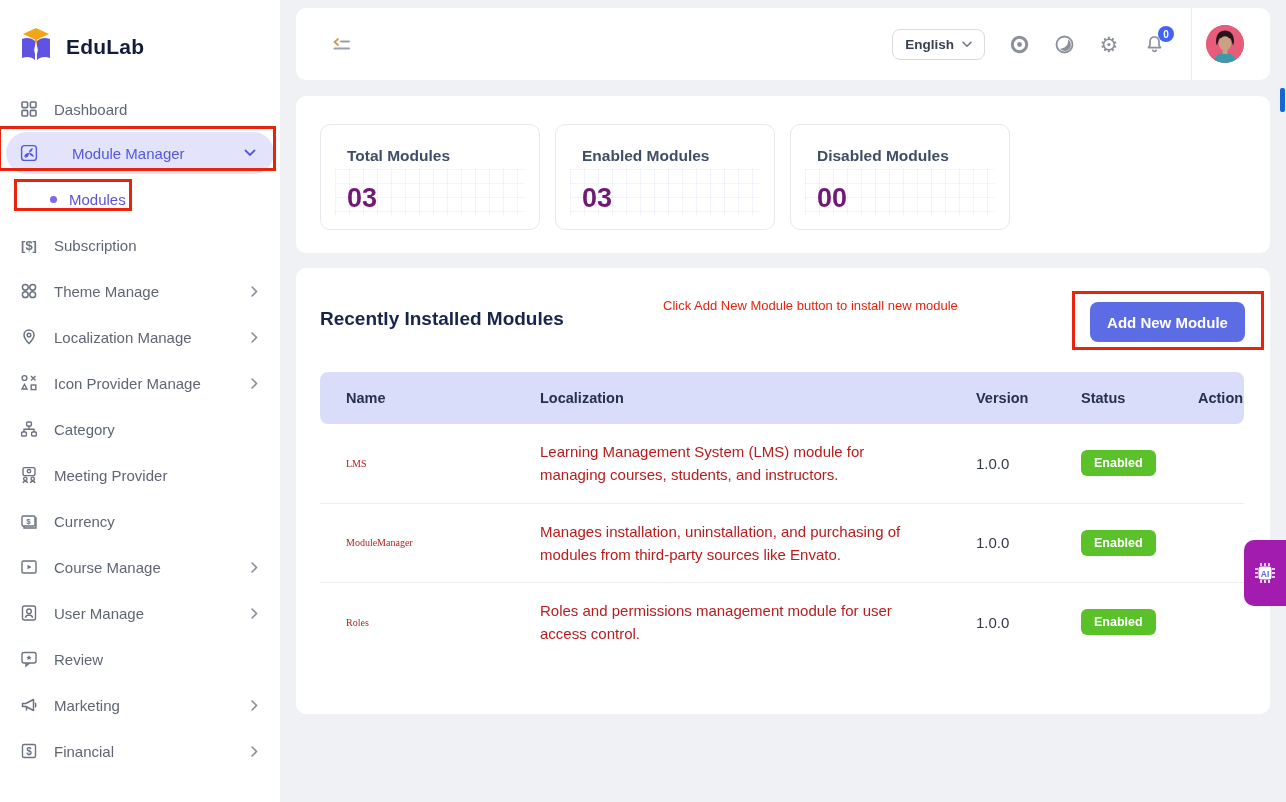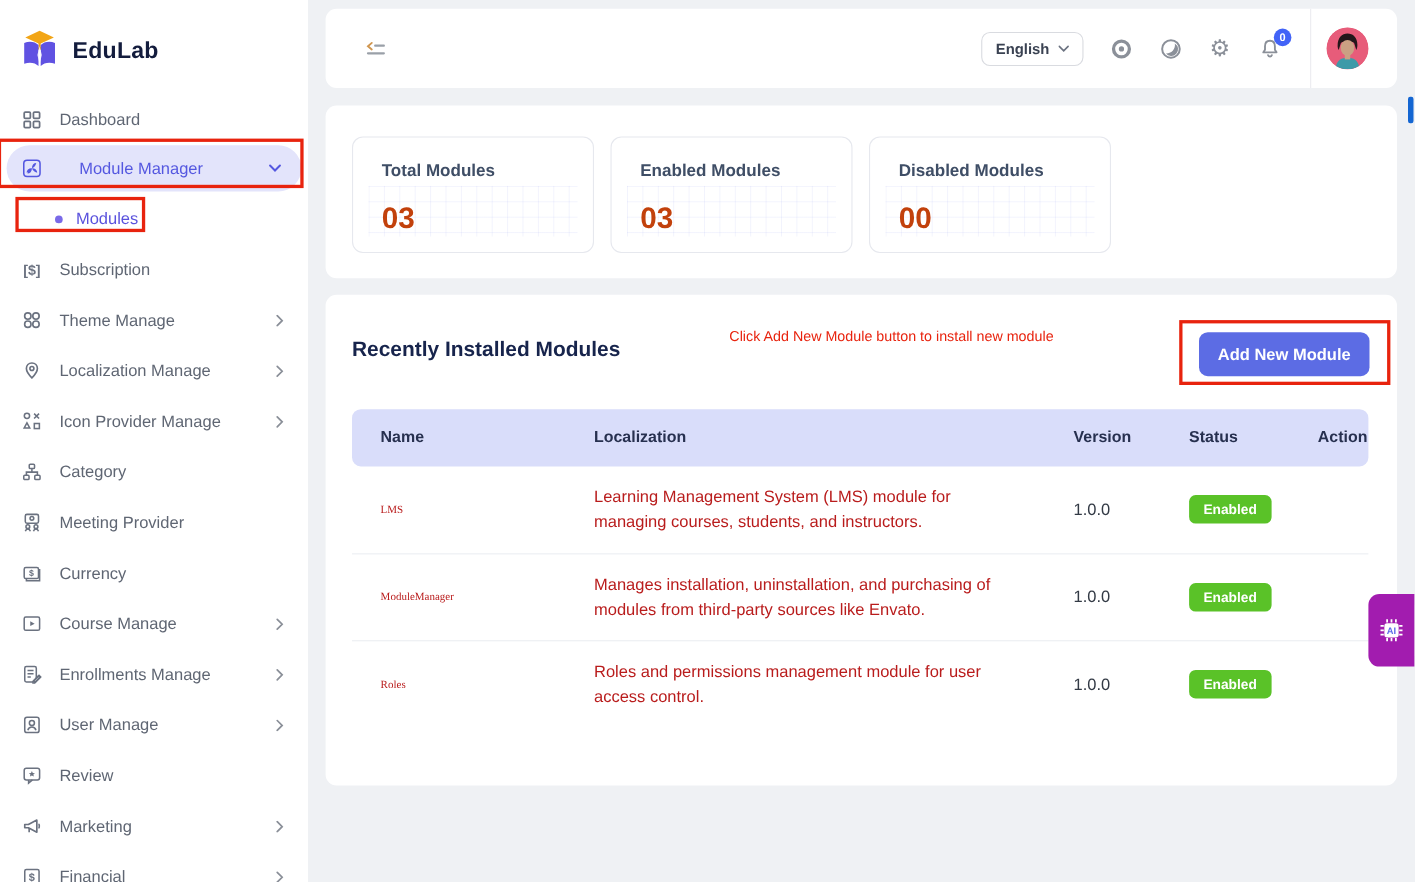--- a/index.html
+++ b/index.html
@@ -32,21 +32,21 @@
   .hdr-ic { width:22px; height:22px; color:#8b9099; margin-left:23px; display:flex; align-items:center; justify-content:center; cursor:pointer; position:relative; }
   .gear-glyph { font-size:21px; line-height:1; color:#8b9099; }
   .badge { position:absolute; top:-7px; right:-9px; min-width:16px; height:16px; border-radius:8px; background:#4263f7; color:#fff; font-size:10px; font-weight:700; display:flex; align-items:center; justify-content:center; padding:0 4px; }
   .hdr-divider { width:1px; height:72px; background:#ececf0; margin:0 14px 0 26px; }
   .avatar { width:38px; height:38px; border-radius:50%; overflow:hidden; background:#e75c7a; margin-right:26px; cursor:pointer; flex:none; }
 
   
   .stats-panel { left:16px; top:96px; width:974px; height:157px; }
   .stat-card { position:absolute; top:28px; width:220px; height:106px; border:1px solid #e6e8ee; border-radius:10px; background:#fff; padding:22px 0 0 26px; }
   .stat-title { font-size:15.5px; font-weight:700; color:#3f4e66; position:relative; z-index:1; }
-  .stat-value { font-size:27px; font-weight:800; color:#c2410c; margin-top:18px; position:relative; z-index:1; }
+  .stat-value { font-size:27px; font-weight:800; color:#701a75; margin-top:18px; position:relative; z-index:1; }
   .stat-grid { position:absolute; left:14px; right:14px; top:44px; bottom:14px;
     background-image:linear-gradient(rgba(91,107,232,.08) 1px, transparent 1px),
                      linear-gradient(90deg, rgba(91,107,232,.08) 1px, transparent 1px);
     background-size:14px 14px; }
 
   
   .modules-panel { left:16px; top:268px; width:974px; height:446px; }
   .section-title { position:absolute; left:24px; top:40px; font-size:19px; font-weight:800; color:#17244c; }
   .red-note { position:absolute; left:367px; top:30px; font-size:13px; color:#e8230e; white-space:nowrap; }
   .add-btn { position:absolute; left:794px; top:34px; width:155px; height:40px; background:#5c6ce4; border:none; border-radius:8px; color:#fff; font-size:15px; font-weight:600; font-family:inherit; cursor:pointer; }
@@ -228,36 +228,20 @@
           </svg>
       </span>
       <span class="nav-label">Course Manage</span>
       <span class="nav-chev">
           <svg width="7" height="11" viewBox="0 0 7 11" fill="none" stroke="currentColor" stroke-width="1.6" stroke-linecap="round">
             <path d="M1 1 L5.5 5.5 L1 10"></path>
           </svg>
         </span>
     </div>
 
-    <div class="nav-item">
-      <span class="nav-ic">
-        <svg width="20" height="20" viewBox="0 0 20 20" fill="none" stroke="currentColor" stroke-width="1.4">
-            <rect x="3.5" y="3" width="10.5" height="14" rx="1.5"></rect>
-            <path d="M6 6.5 H11.5 M6 9.5 H11.5 M6 12.5 H9"></path>
-            <path d="M11 16.5 L16.5 11 L18 12.5 L12.5 18 L11 18 Z" fill="#fff"></path>
-            <path d="M11.5 16 L16 11.5 L17.3 12.8 L12.8 17.3 Z"></path>
-          </svg>
-      </span>
-      <span class="nav-label">Enrollments Manage</span>
-      <span class="nav-chev">
-          <svg width="7" height="11" viewBox="0 0 7 11" fill="none" stroke="currentColor" stroke-width="1.6" stroke-linecap="round">
-            <path d="M1 1 L5.5 5.5 L1 10"></path>
-          </svg>
-        </span>
-    </div>
 
     <div class="nav-item">
       <span class="nav-ic">
         <svg width="20" height="20" viewBox="0 0 20 20" fill="none" stroke="currentColor" stroke-width="1.4">
             <rect x="3.5" y="3" width="13" height="14" rx="2"></rect>
             <circle cx="10" cy="8.3" r="2.3"></circle>
             <path d="M6.3 14.8 C6.9 12.7 8.8 12 10 12 C11.2 12 13.1 12.7 13.7 14.8"></path>
           </svg>
       </span>
       <span class="nav-label">User Manage</span>

